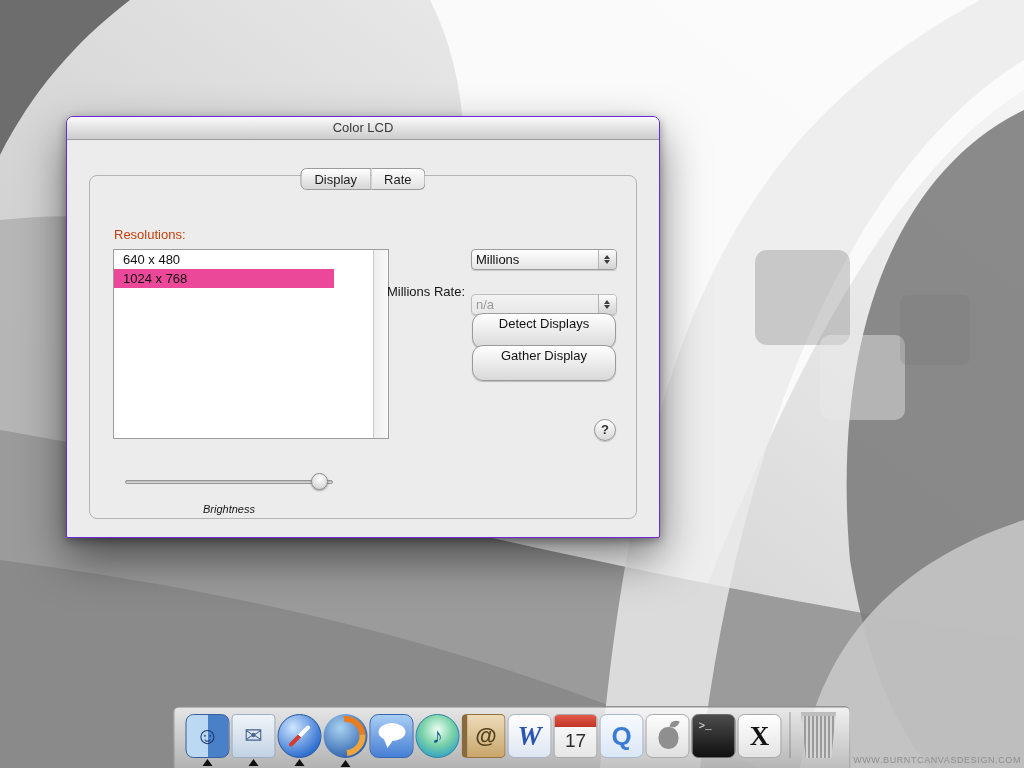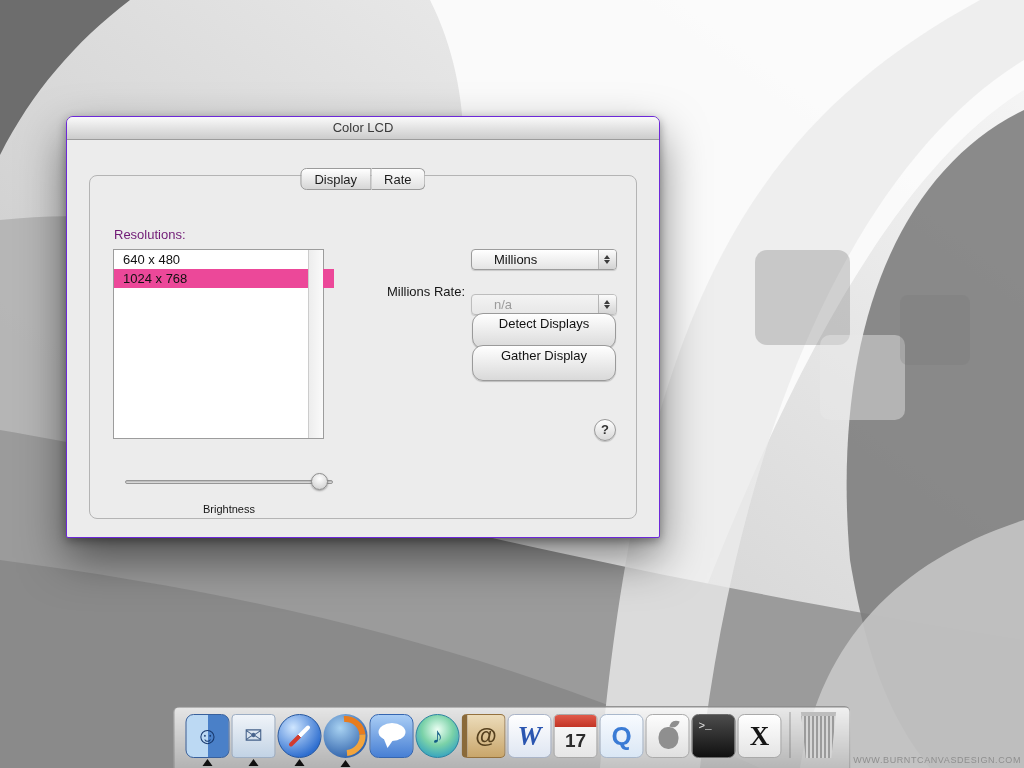--- a/index.html
+++ b/index.html
@@ -18,39 +18,39 @@
 
   .groupbox{position:absolute;left:22px;top:36px;width:548px;height:344px;
     border:1px solid #b4b4b4;border-radius:8px;box-sizing:border-box;}
   .tabs{position:absolute;top:23px;left:50%;transform:translateX(-50%);display:flex;z-index:2;margin-top:6px;}
   .tab{height:22px;line-height:21px;padding:0 13px;font-size:13px;color:#1d1d1d;
     background:linear-gradient(#fdfdfd,#e2e2e2);border:1px solid #9b9b9b;box-sizing:border-box;}
   .tab:first-child{border-radius:6px 0 0 6px;}
   .tab:last-child{border-radius:0 6px 6px 0;border-left:none;}
   .tab.active{background:linear-gradient(#ffffff,#d6d6d6);}
 
-  .ui-label{position:absolute;font-size:13px;color:#701a75;}
+  .ui-label{position:absolute;font-size:13px;color:#c2410c;}
   .resolutions-label{left:47px;top:88px;}
 
-  .listbox{position:absolute;left:46px;top:110px;width:211px;height:190px;
+  .listbox{position:absolute;left:46px;top:110px;width:276px;height:190px;
     background:#ffffff;border:1px solid #9c9c9c;box-sizing:border-box;}
   .list-item{height:19px;line-height:19px;padding-left:9px;font-size:13px;color:#111;
     width:211px;}
   .list-item.selected{background:#ec4899;}
   .scrollbar{position:absolute;right:0;top:0;width:15px;height:100%;
     background:linear-gradient(90deg,#ededed,#fafafa);border-left:1px solid #cccccc;box-sizing:border-box;}
 
   .form-label{position:absolute;width:150px;text-align:right;font-size:13px;color:#161616;
     height:21px;line-height:21px;left:248px;}
   .colors-label{top:110px;}
   .refresh-label{top:142px;}
 
   .popup{position:absolute;left:404px;width:146px;height:21px;box-sizing:border-box;
     border:1px solid #9c9c9c;border-radius:4px;background:linear-gradient(#ffffff,#e4e4e4);
-    font-size:13px;line-height:19px;padding-left:22px;color:#111;
+    font-size:13px;line-height:19px;padding-left:4px;color:#111;
     box-shadow:0 1px 1px rgba(0,0,0,.15);}
   .popup-colors{top:110px;}
   .popup-refresh{top:142px;margin-top:13px;}
   .popup.disabled{color:#9b9b9b;background:linear-gradient(#f3f3f3,#e7e7e7);border-color:#bdbdbd;}
   .stepper{position:absolute;right:0;top:0;bottom:0;width:17px;
     border-left:1px solid #b5b5b5;background:linear-gradient(#fcfcfc,#d3d3d3);
     border-radius:0 3px 3px 0;}
   .stepper::before{content:"";position:absolute;left:5px;top:5px;width:0;height:0;
     border-left:3.5px solid transparent;border-right:3.5px solid transparent;
     border-bottom:4px solid #3c3c3c;}
@@ -70,21 +70,21 @@
     text-align:center;line-height:20px;font-size:13px;font-weight:bold;color:#333;
     box-shadow:0 1px 1px rgba(0,0,0,.2);}
 
   .slider{position:absolute;left:58px;top:330px;width:210px;height:26px;}
   .slider-track{position:absolute;left:0;top:11px;width:208px;height:4px;box-sizing:border-box;
     background:linear-gradient(#b3b3b3,#e2e2e2);border:1px solid #969696;border-radius:2px;}
   .slider-knob{position:absolute;left:186px;top:4px;width:17px;height:17px;border-radius:50%;
     background:radial-gradient(circle at 50% 32%,#ffffff,#c9c9c9);border:1px solid #8c8c8c;
     box-sizing:border-box;box-shadow:0 1px 2px rgba(0,0,0,.35);}
   .brightness-label{position:absolute;left:107px;top:364px;width:110px;text-align:center;
-    font-size:11px;color:#161616;}
+    font-size:11px;color:#161616;font-style:italic;}
 
   
   .dock{position:absolute;left:50%;transform:translateX(-50%);bottom:0;z-index:6;
     display:flex;align-items:flex-end;padding:5px 10px 10px 10px;
     background:linear-gradient(rgba(252,252,252,.8),rgba(188,188,188,.8));
     border:1px solid rgba(110,110,110,.55);border-bottom:none;border-radius:6px 6px 0 0;}
   .dock-icon{position:relative;width:44px;height:44px;margin:0 1px;flex:none;}
   .glyph{position:absolute;inset:0;display:flex;align-items:center;justify-content:center;
     font-size:18px;color:#fff;}
   .indicator{position:absolute;left:50%;bottom:-9px;transform:translateX(-50%);
@@ -122,21 +122,21 @@
     border:1px solid #94713d;border-left:6px solid #8a6a3a;box-sizing:border-box;}
   .di-address-book .glyph{color:#55401e;font-size:22px;font-weight:bold;}
   .di-word{background:linear-gradient(#ffffff,#dfe6f2);border-radius:7px;
     border:1px solid #aab4c8;box-sizing:border-box;}
   .di-word .glyph{color:#2a55b0;font-size:27px;font-weight:bold;font-style:italic;
     font-family:"Liberation Serif",serif;}
   .di-ical{background:linear-gradient(#fdfdfd,#e6e6e6);border-radius:5px;
     border:1px solid #a9a9a9;box-sizing:border-box;overflow:hidden;}
   .di-ical::before{content:"";position:absolute;left:0;top:0;right:0;height:12px;
     background:linear-gradient(#e05a4a,#c23425);}
-  .di-ical .glyph{color:#2c2c2c;font-size:19px;font-weight:bold;padding-top:9px;}
+  .di-ical .glyph{color:#2c2c2c;font-size:19px;font-weight:normal;padding-top:9px;}
   .di-quicktime{background:linear-gradient(#f8fbff,#dae7f5);border-radius:7px;
     border:1px solid #a9b8cc;box-sizing:border-box;}
   .di-quicktime .glyph{color:#3a7bd5;font-size:26px;font-weight:bold;}
   .di-apple{background:linear-gradient(#fdfdfd,#e0e0e0);border-radius:7px;
     border:1px solid #ababab;box-sizing:border-box;}
   .di-apple::after{content:"";position:absolute;left:12px;top:12px;width:20px;height:22px;
     background:#8f8f8f;border-radius:46% 46% 48% 48%;}
   .di-apple::before{content:"";position:absolute;left:24px;top:5px;width:8px;height:8px;
     background:#8f8f8f;border-radius:80% 0 80% 0;transform:rotate(20deg);}
   .di-terminal{background:linear-gradient(#4c4c4c,#101010);border-radius:7px;

